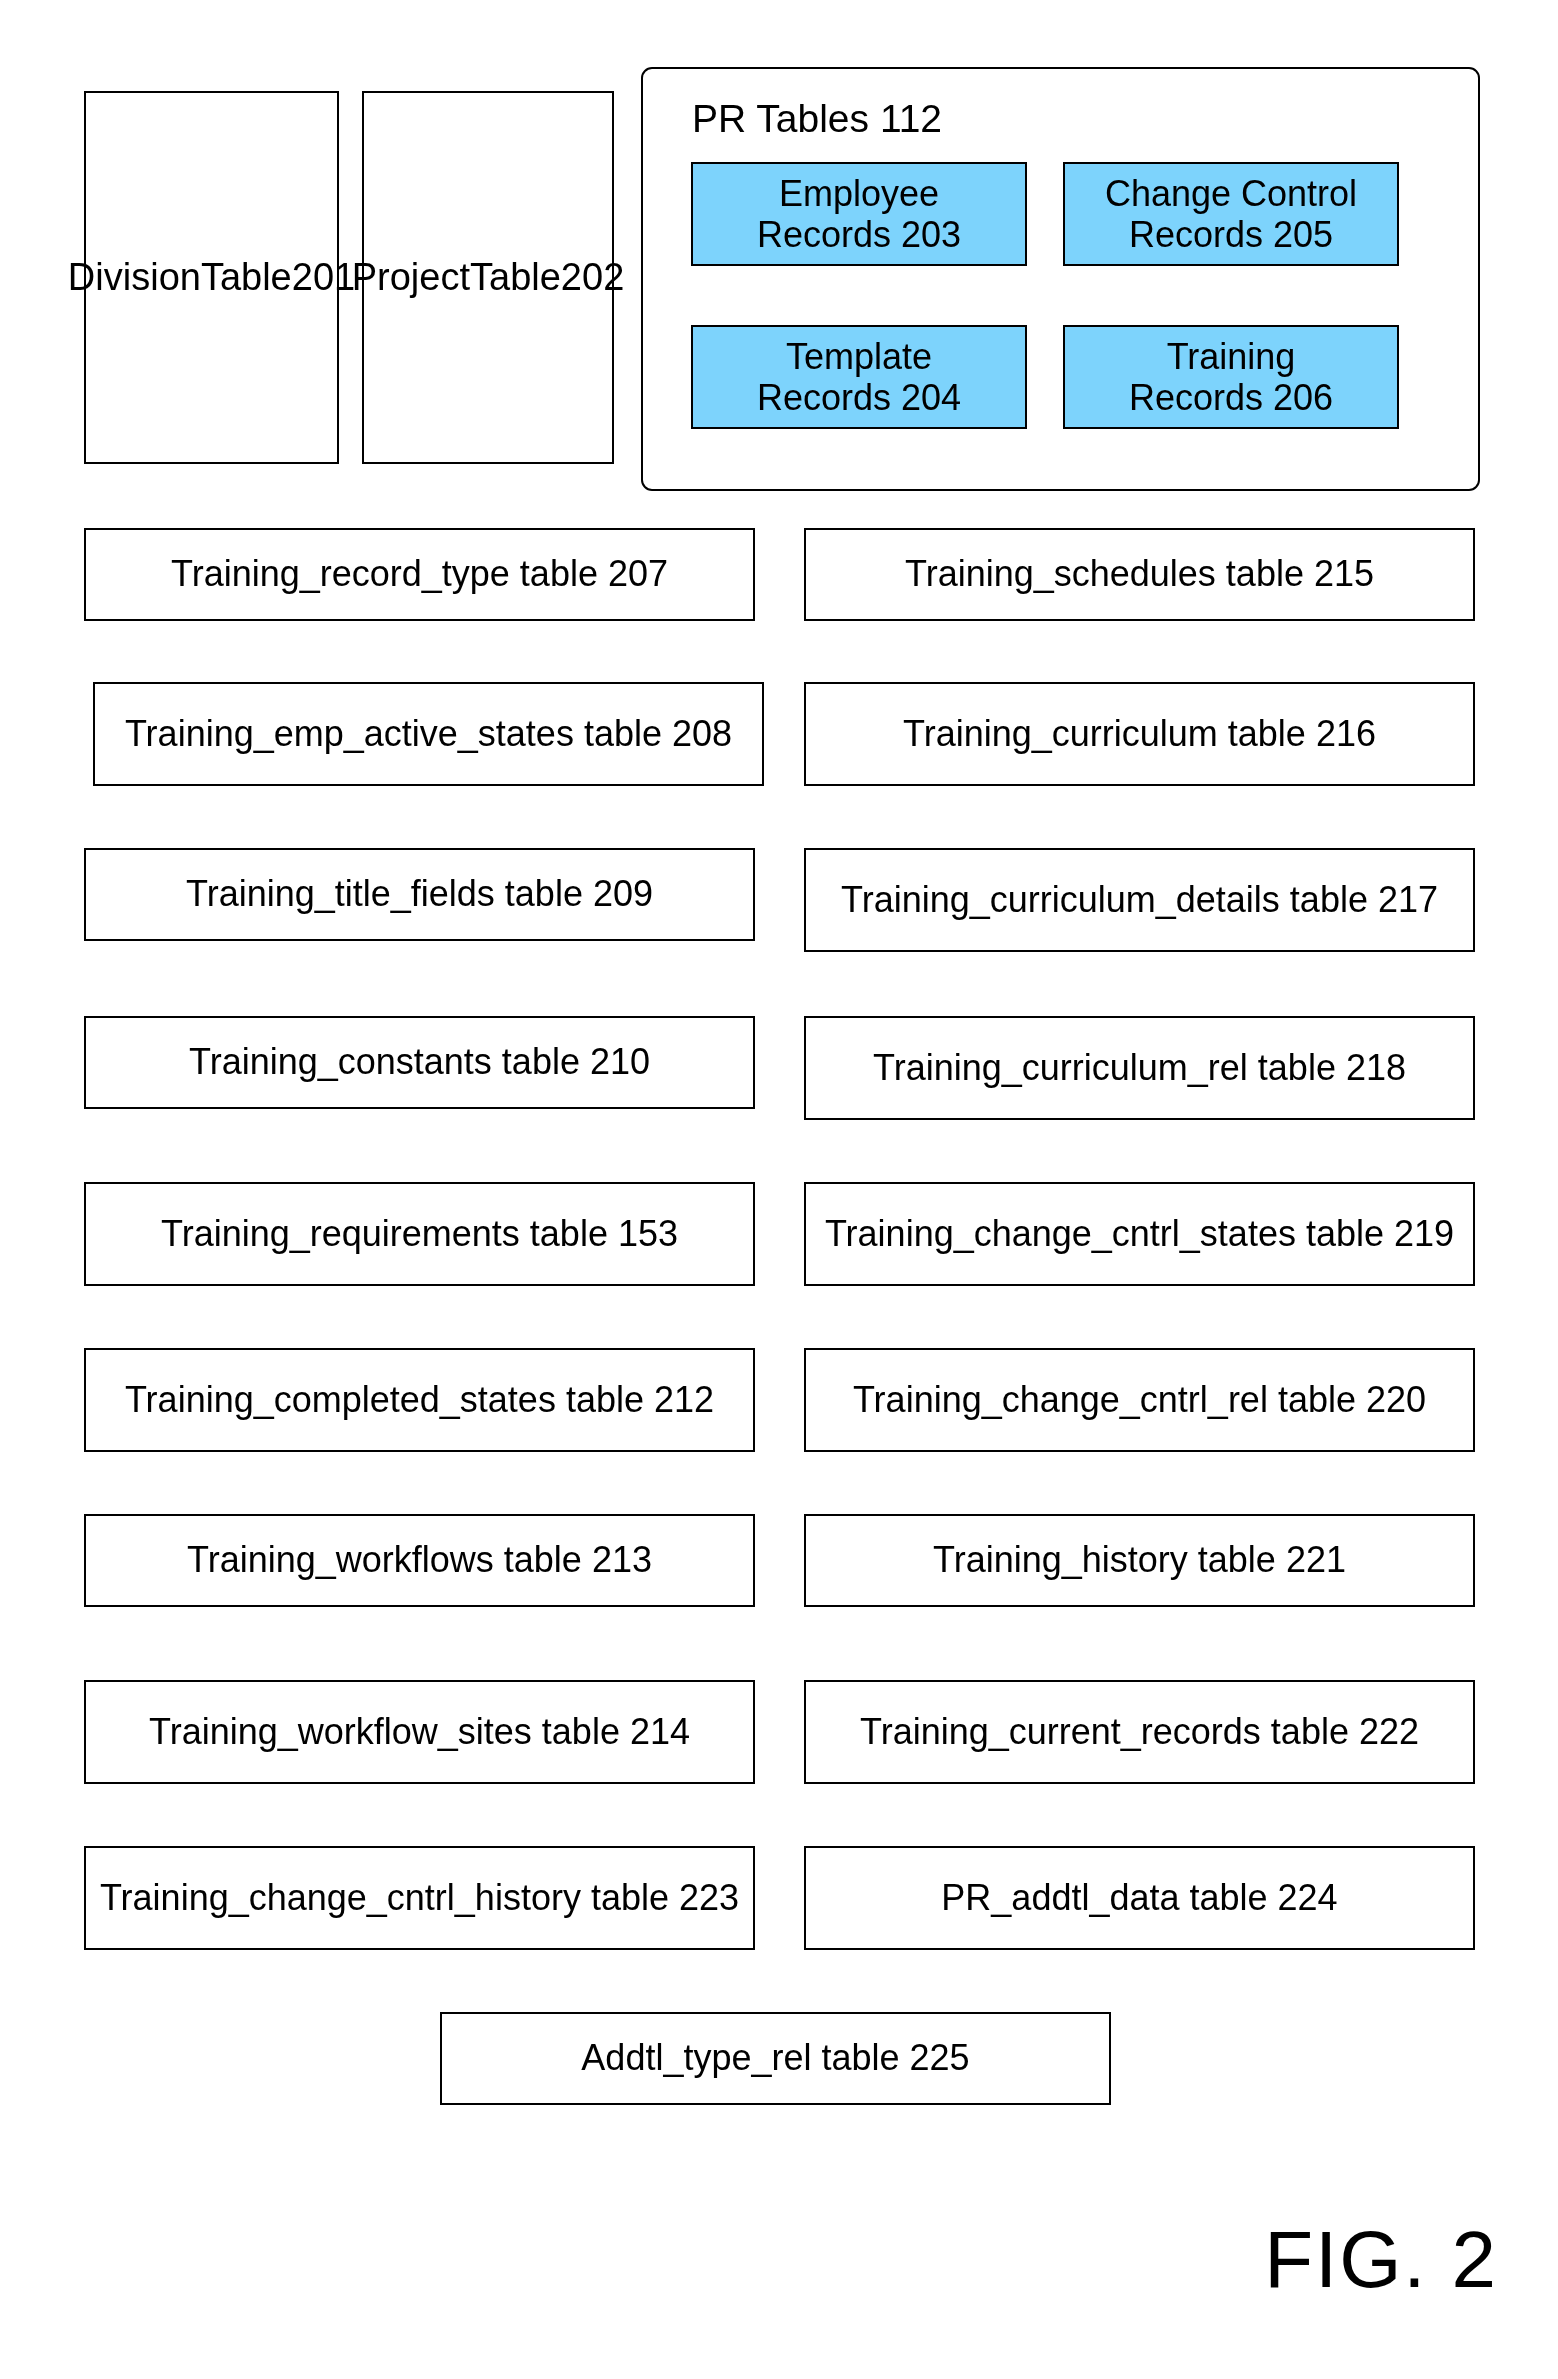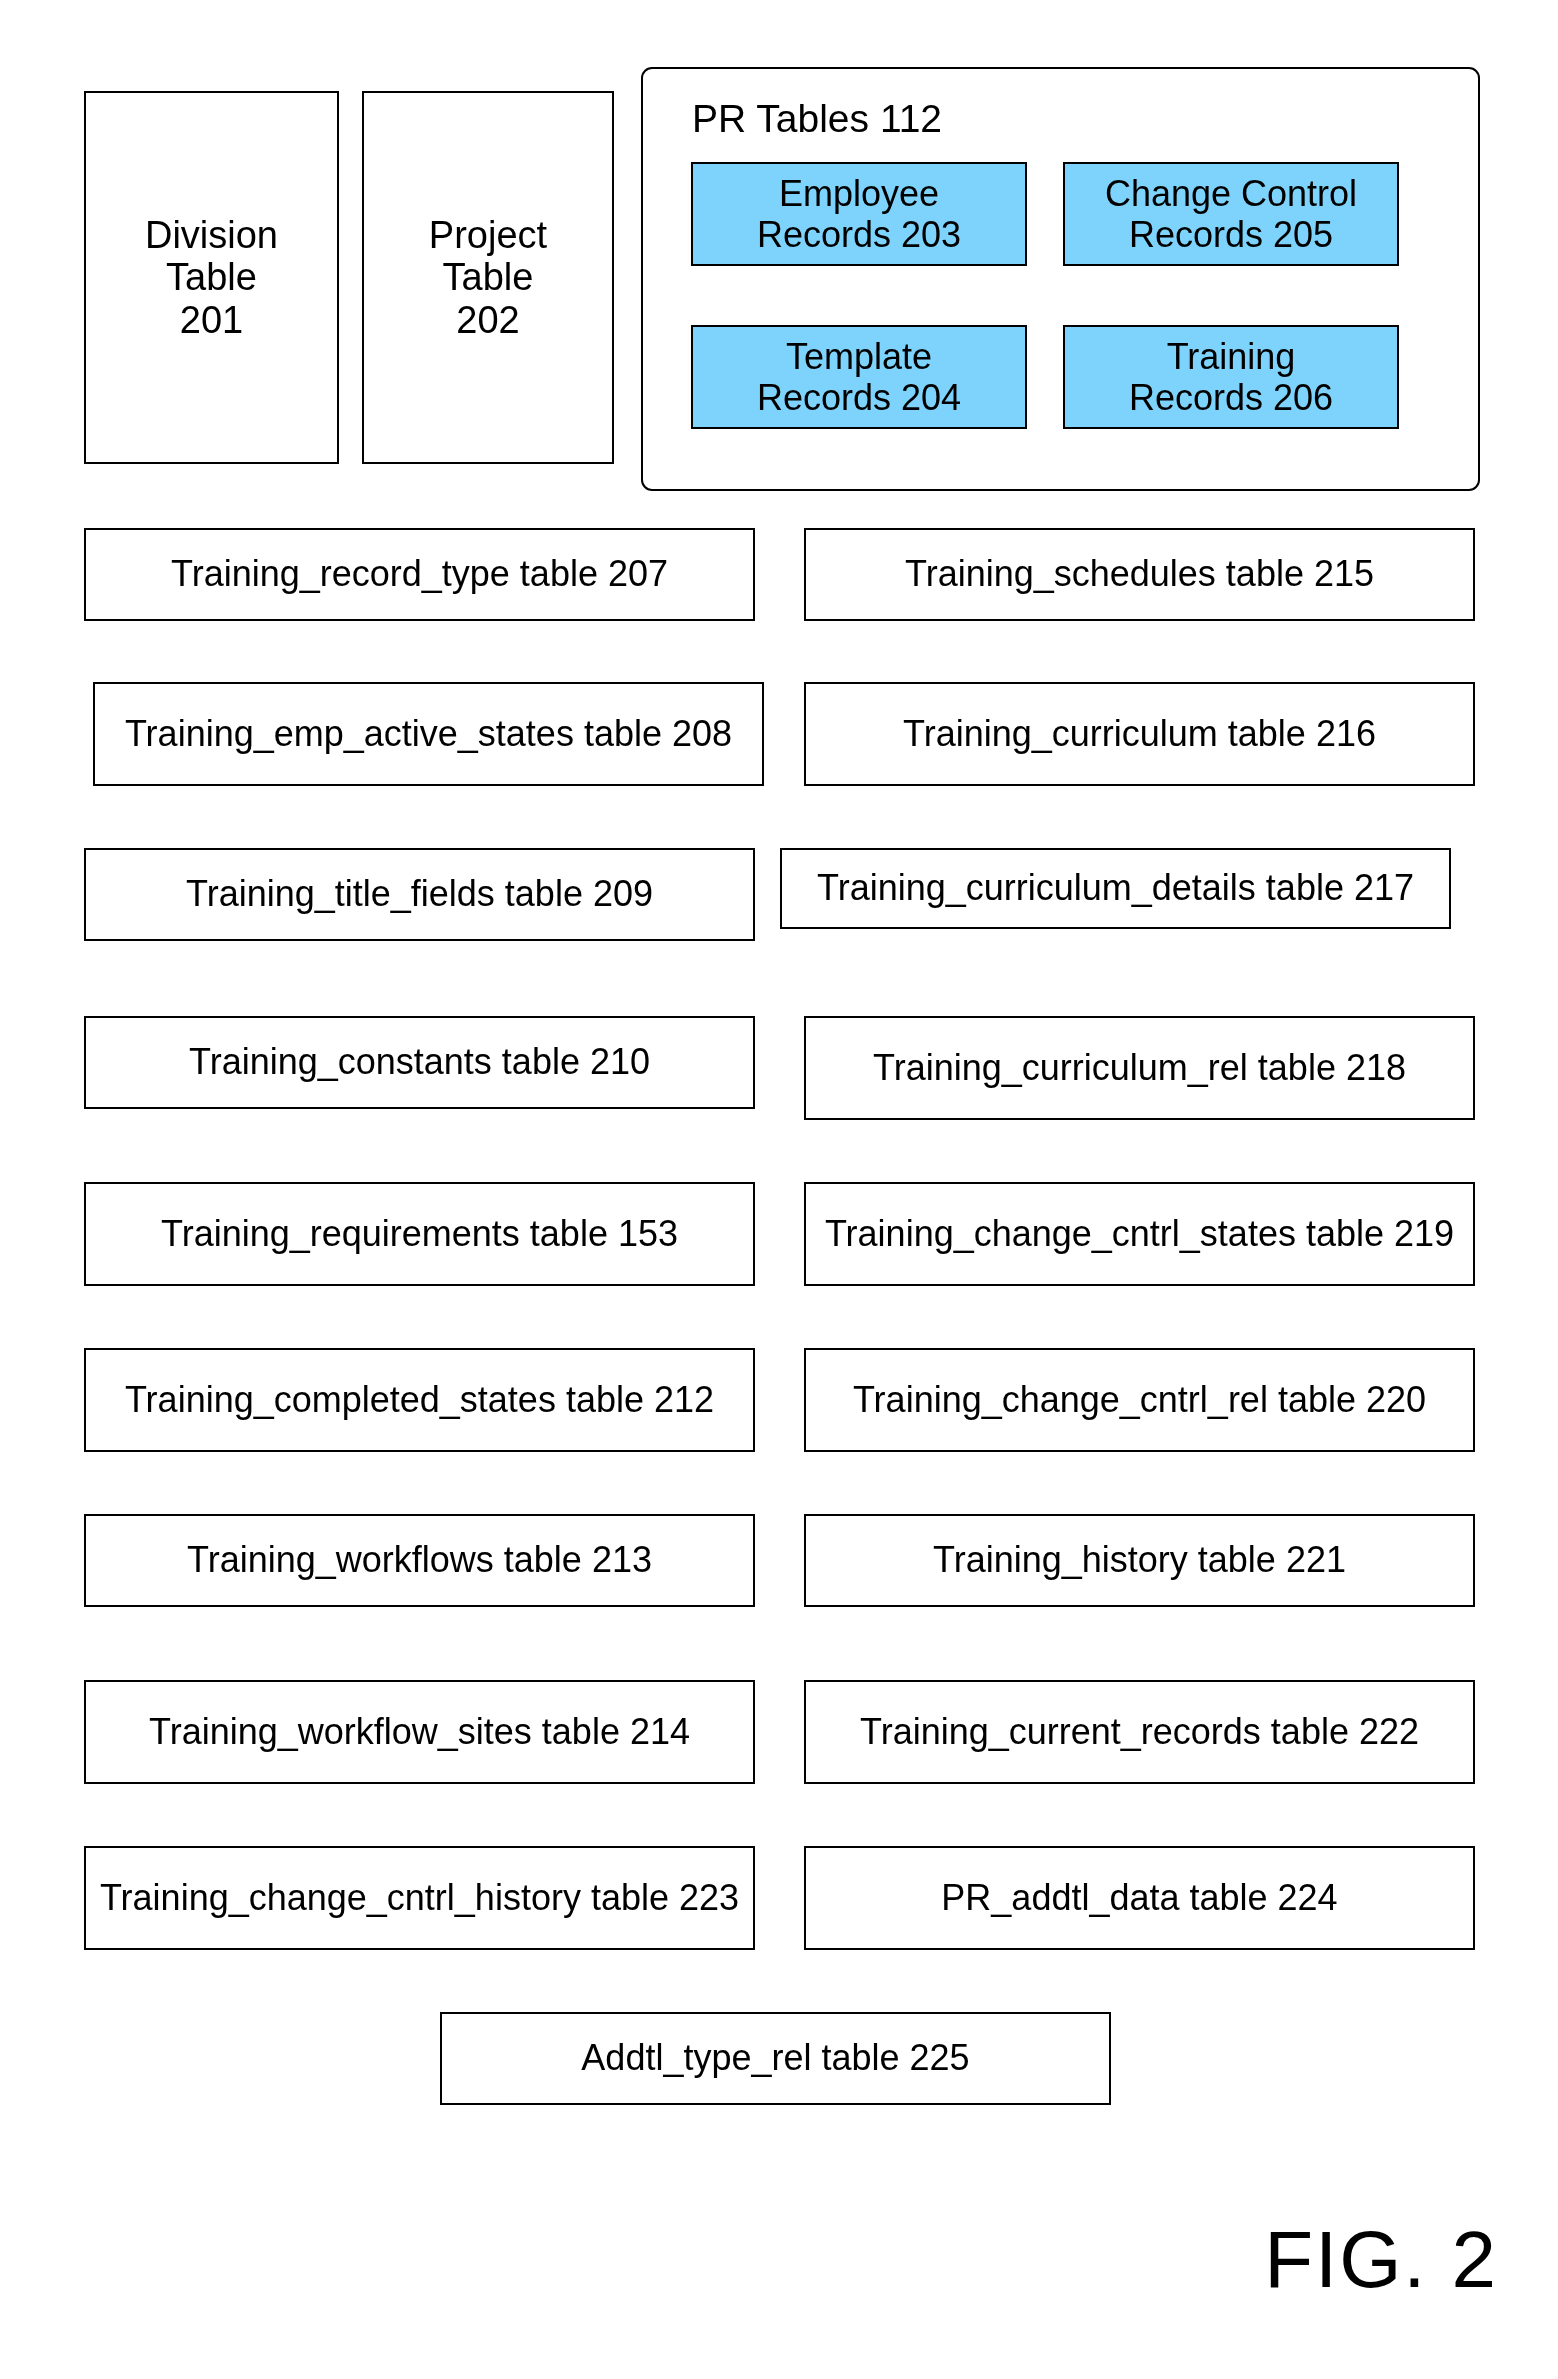--- a/index.html
+++ b/index.html
@@ -32,21 +32,20 @@
     display: flex;
     align-items: center;
     justify-content: center;
     text-align: center;
     line-height: 1.12;
   }
 
   
   .tall-box {
     font-size: 38px;
-    flex-direction: column;
   }
   .tall-box .line { display: block; }
 
   #division-table-box { left: 84px;  top: 91px;  width: 255px; height: 373px; }
   #project-table-box  { left: 362px; top: 91px;  width: 252px; height: 373px; }
 
   #pr-tables-group {
     left: 641px;  top: 67px;  width: 839px; height: 424px;
     display: block;
     border-width: 2.8px;
@@ -176,21 +175,21 @@
   </div>
 
   <div class="box table-box" style="left:804px; top:528px;  width:671px; height:93px;">
     <span class="txt">Training_schedules table 215</span>
   </div>
 
   <div class="box table-box" style="left:804px; top:682px;  width:671px; height:104px;">
     <span class="txt">Training_curriculum table 216</span>
   </div>
 
-  <div class="box table-box" style="left:780px; top:848px;  width:671px; height:81px;">
+  <div class="box table-box" style="left:804px; top:848px;  width:671px; height:104px;">
     <span class="txt">Training_curriculum_details table 217</span>
   </div>
 
   <div class="box table-box" style="left:804px; top:1016px; width:671px; height:104px;">
     <span class="txt">Training_curriculum_rel table 218</span>
   </div>
 
   <div class="box table-box" style="left:804px; top:1182px; width:671px; height:104px;">
     <span class="txt">Training_change_cntrl_states table 219</span>
   </div>

